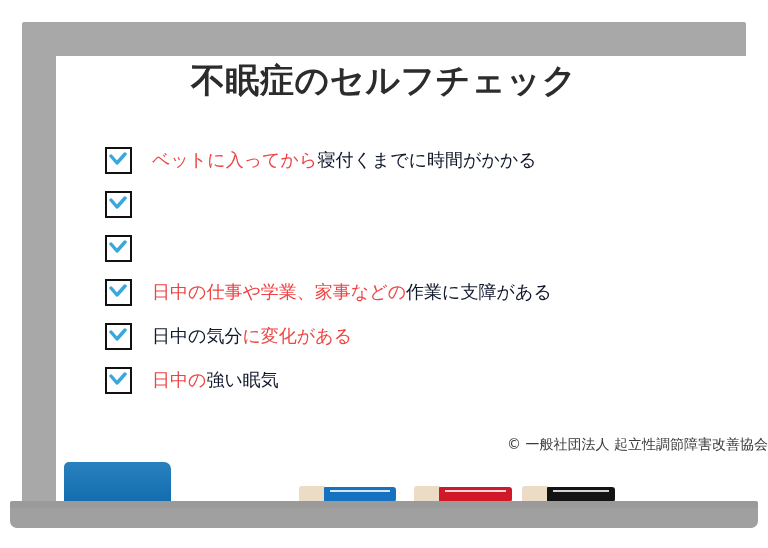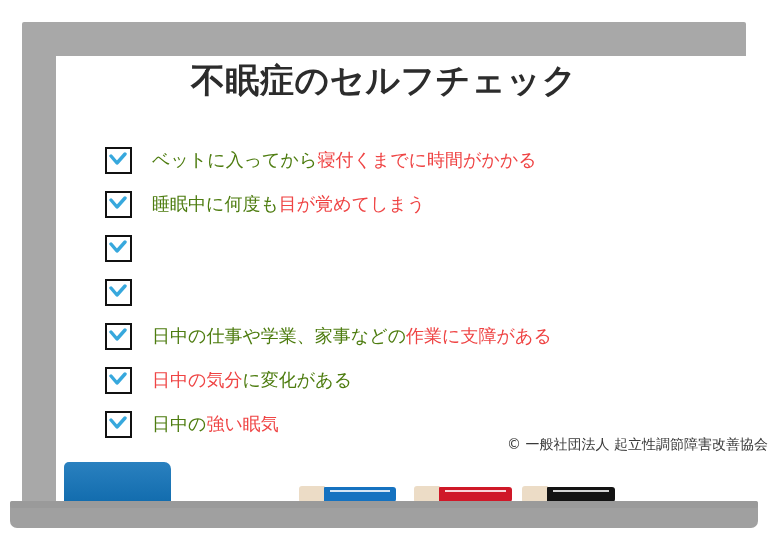--- a/index.html
+++ b/index.html
@@ -173,22 +173,22 @@
     flex: 0 0 auto;
   }
   .checkbox svg { position: absolute; left: 2px; top: 3px; }
   .check-label {
     margin-left: 20px;
     font-size: 18px;
     line-height: 26px;
     color: #2a2a2a;
     white-space: nowrap;
   }
-  .seg-red { color: #ef4444; }
-  .seg-dark { color: #4d7c0f; }
+  .seg-red { color: #0f172a; }
+  .seg-dark { color: #ef4444; }
 
   
   .copyright {
     position: absolute;
     right: 40px;
     top: 436px;
     font-size: 14px;
     color: #3a3a3a;
     white-space: nowrap;
   }
@@ -215,28 +215,20 @@
           </svg>
         </div>
         <div class="check-label"><span class="seg-dark">ベットに入ってから</span><span class="seg-red">寝付くまでに時間がかかる</span></div>
       </div>
       <div class="check-row">
         <div class="checkbox">
           <svg width="18" height="16" viewBox="0 0 18 16">
             <path d="M2 4 L8 11 L16 2" fill="none" stroke="#37a8dd" stroke-width="3.4" stroke-linecap="round" stroke-linejoin="round"></path>
           </svg>
         </div>
-        <div class="check-label"><span class="seg-dark">睡眠中に何度も</span><span class="seg-red">目が覚めてしまう</span></div>
-      </div>
-      <div class="check-row">
-        <div class="checkbox">
-          <svg width="18" height="16" viewBox="0 0 18 16">
-            <path d="M2 4 L8 11 L16 2" fill="none" stroke="#37a8dd" stroke-width="3.4" stroke-linecap="round" stroke-linejoin="round"></path>
-          </svg>
-        </div>
       </div>
       <div class="check-row">
         <div class="checkbox">
           <svg width="18" height="16" viewBox="0 0 18 16">
             <path d="M2 4 L8 11 L16 2" fill="none" stroke="#37a8dd" stroke-width="3.4" stroke-linecap="round" stroke-linejoin="round"></path>
           </svg>
         </div>
       </div>
       <div class="check-row">
         <div class="checkbox">

